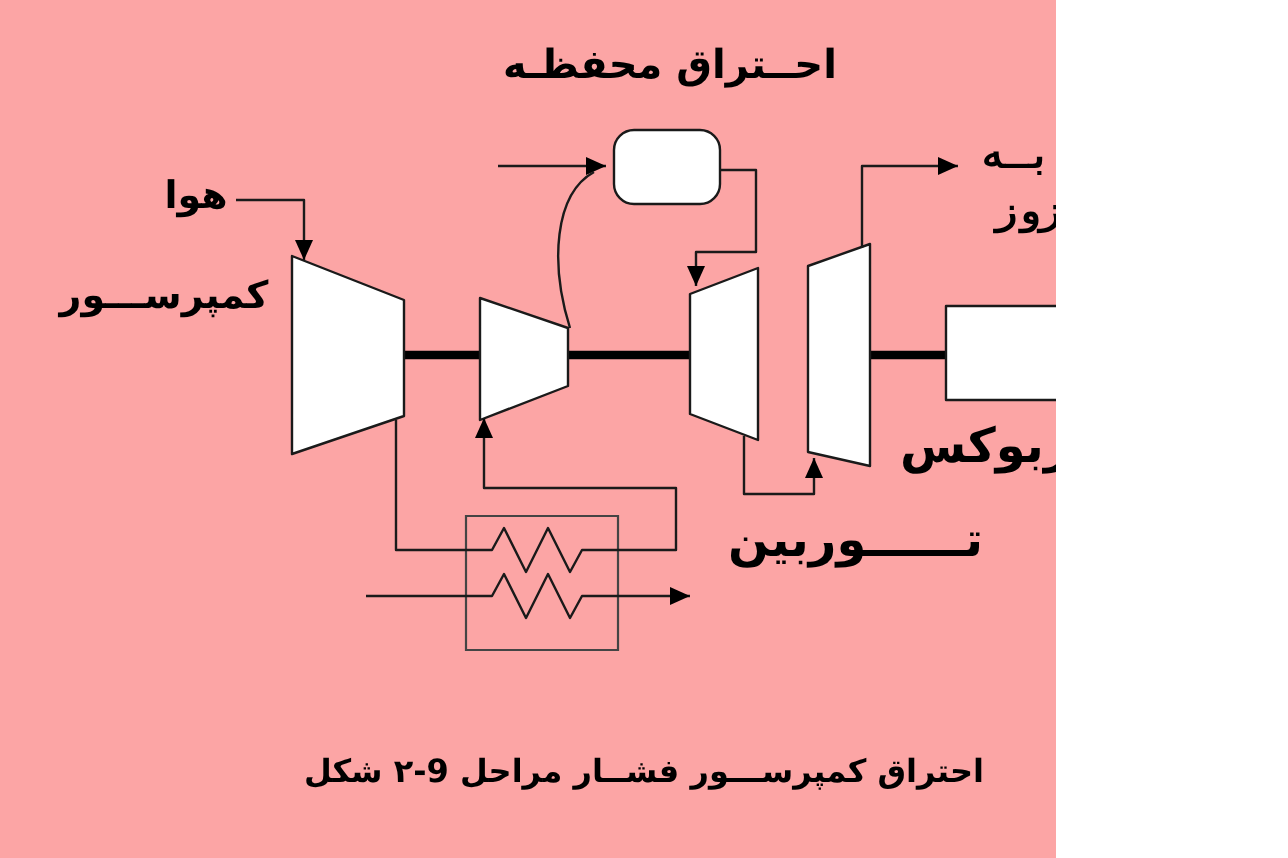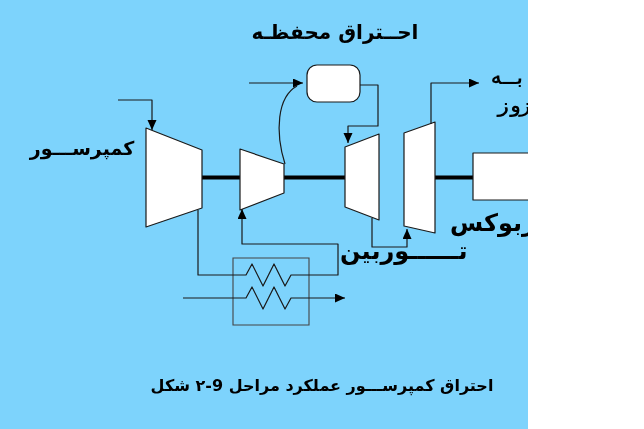--- a/index.html
+++ b/index.html
@@ -1,17 +1,17 @@
 <!DOCTYPE html>
 <html><head>
 <meta charset="utf-8">
 <style>
   html,body{margin:0;padding:0;background:#ffffff;}
   #canvas{
-    position:relative;width:528px;height:429px;background:#7dd3fc;overflow:hidden;
+    position:relative;width:528px;height:429px;background:#fca5a5;overflow:hidden;
     font-family:"DejaVu Sans",sans-serif;
   }
   #lineart{position:absolute;left:0;top:0;}
   .lbl{
     position:absolute;color:#000;font-weight:bold;font-size:19px;
     text-align:center;line-height:1.25;white-space:nowrap;
   }
   .lbl .ln{display:block;}
   .lbl .w{display:inline-block;}
   #diagram-title{font-size:20px;}
@@ -62,32 +62,33 @@
 
     <g fill="none" stroke="#1a1a1a" stroke-width="1.3">
       <circle cx="595" cy="177" r="19" data-name="generator-shape"></circle>
       <path d="M584,189 L584,170 Q585,161 590,162 Q595,164 594,173 L593,183 Q593,191 599,188 Q603,185 603,177" data-name="generator-sine-icon"></path>
     </g>
   </svg>
 
   <div class="lbl" id="diagram-title" style="left:240px;top:20px;width:190px;" data-name="diagram-title"><span class="w">محفظـه</span> <span class="w">احــتراق</span></div>
 
 
+  <div class="lbl" style="left:70px;top:87px;width:56px;" data-name="air-label"><span class="w">هوا</span></div>
 
   <div class="lbl" style="left:22px;top:133px;width:120px;line-height:31px;" data-name="lp-compressor-label">
     <span class="ln" data-name="lp-compressor-label-line1"><span class="w">کمپرســـور</span></span>
   </div>
 
   <div class="lbl" style="left:487px;top:65px;width:100px;line-height:28px;font-family:Liberation Mono, monospace;" data-name="exhaust-label">
     <span class="ln" data-name="exhaust-label-line1"><span class="w">بـه</span> <span class="w">سـمت</span></span>
     <span class="ln" data-name="exhaust-label-line2"><span class="w">اگــزوز</span></span>
   </div>
 
   <div class="lbl" id="gearbox-label" style="left:450px;top:208px;width:145px;" data-name="gearbox-label"><span class="w">گــــــیربوکس</span></div>
 
-  <div class="lbl" id="turbine-label" style="left:340px;top:236px;width:114px;" data-name="turbine-label"><span class="w">تــــــوربین</span></div>
+  <div class="lbl" id="turbine-label" style="left:340px;top:255px;width:114px;padding-left:24px;" data-name="turbine-label"><span class="w">تــــــوربین</span></div>
 
   <div class="lbl" style="left:40px;top:281px;width:117px;line-height:30px;text-align:right;" data-name="cooling-label">
   </div>
 
-  <div class="lbl" id="caption" style="left:0;top:376px;width:644px;" data-name="figure-caption"><span class="w">شکل</span> <span class="w">۲-9</span> <span class="w">مراحل</span> <span class="w">عملکرد</span> <span class="w">کمپرســـور</span> <span class="w">احتراق</span></div>
+  <div class="lbl" id="caption" style="left:0;top:376px;width:644px;" data-name="figure-caption"><span class="w">شکل</span> <span class="w">۲-9</span> <span class="w">مراحل</span> <span class="w">فشــار</span> <span class="w">کمپرســـور</span> <span class="w">احتراق</span></div>
 
 </div>
 
 </body></html>

